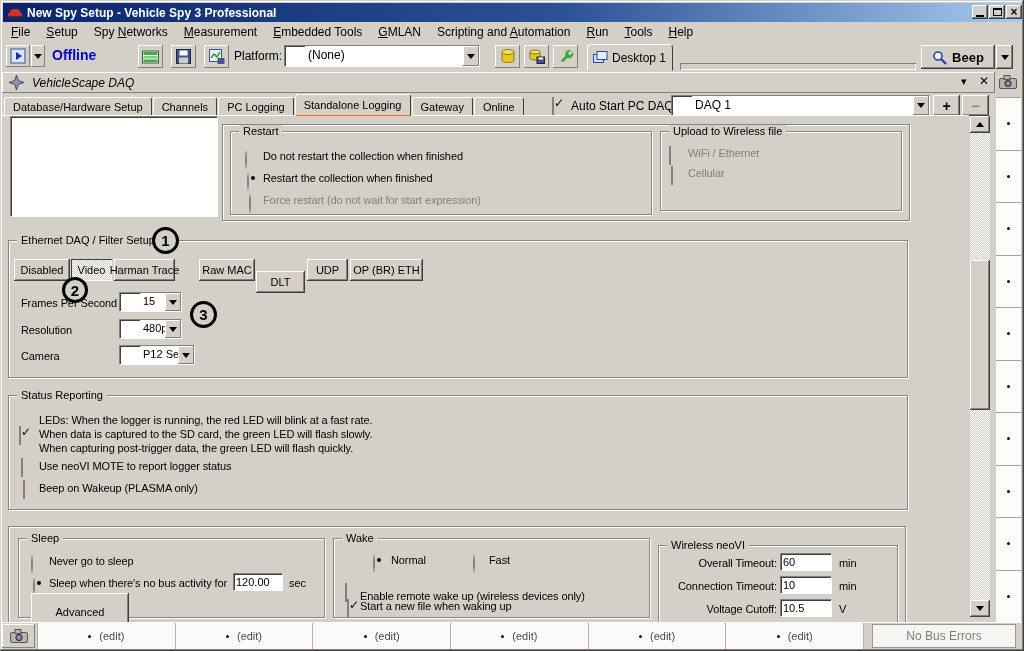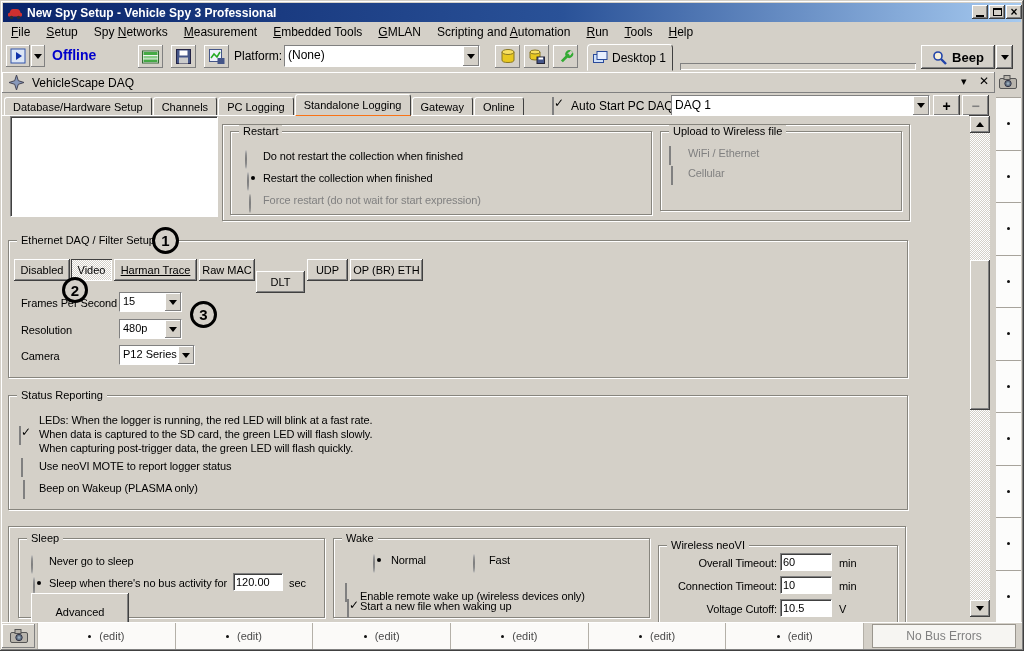--- a/index.html
+++ b/index.html
@@ -3,40 +3,40 @@
 <meta charset="utf-8">
 <style>
   html,body{margin:0;padding:0;background:#7a7a7a;}
   *{box-sizing:border-box;font-family:"Liberation Sans","DejaVu Sans",sans-serif;}
   #win{position:relative;width:1024px;height:651px;background:#d4d0c8;overflow:hidden;
        box-shadow:inset -1px -1px 0 #404040,inset 1px 1px 0 #d4d0c8,inset -2px -2px 0 #808080,inset 2px 2px 0 #fff;}
   .abs{position:absolute;}
   .t{font-size:11px;letter-spacing:-0.1px;color:#000;white-space:nowrap;}
   .t12{font-size:12px;color:#000;white-space:nowrap;}
   .raised{background:#d4d0c8;box-shadow:inset -1px -1px 0 #404040,inset 1px 1px 0 #fff,inset -2px -2px 0 #808080;}
-  .raised2{background:#d4d0c8;box-shadow:inset -1px -1px 0 #808080,inset 1px 1px 0 #fff;}
+  .raised2{background:#d4d0c8;box-shadow:inset -1px -1px 0 #808080,inset 1px 1px 0 #fff;font-style:italic;}
   .sunk{background:#fff;border:1px solid;border-color:#808080 #fff #fff #808080;box-shadow:inset 1px 1px 0 #404040;}
   .groove{background:#d4d0c8;box-shadow:inset 1px 1px 0 #808080,inset -1px -1px 0 #fff;}
   .groupbox{border:1px solid #87857e;box-shadow:1px 1px 0 #fff,inset 1px 1px 0 #fff;}
   .glabel{position:absolute;top:-7px;left:8px;background:#d4d0c8;padding:0 4px;font-size:11px;white-space:nowrap;}
   .dither{background-color:#fff;background-image:
     linear-gradient(45deg,#d4d0c8 25%,transparent 25%,transparent 75%,#d4d0c8 75%),
     linear-gradient(45deg,#d4d0c8 25%,transparent 25%,transparent 75%,#d4d0c8 75%);
     background-size:2px 2px;background-position:0 0,1px 1px;}
   
   #titlebar{left:3px;top:3px;width:1018px;height:19px;display:flex;align-items:center;
     background:linear-gradient(to right,#0a246a,#2a5298 55%,#a6caf0);}
   #titlebar .title{color:#fff;font-size:12px;font-weight:bold;margin-left:5px;white-space:nowrap;}
   .winbtn{width:16px;height:14px;display:flex;align-items:center;justify-content:center;}
   
   #menubar{left:8px;top:22px;height:19px;display:flex;gap:10px;align-items:center;}
   .menu-item{font-size:12px;padding:1px 3px;white-space:nowrap;cursor:default;}
   
   .toolbtn{width:25px;height:23px;display:flex;align-items:center;justify-content:center;}
-  .combo{display:flex;}
+  .combo{display:flex;padding-left:20px;}
   .combo .cval{flex:1;background:#fff;font-size:12px;padding:2px 3px 0 3px;overflow:hidden;white-space:nowrap;}
   .combo .cbtn{width:16px;display:flex;align-items:center;justify-content:center;}
   .tri-d{width:0;height:0;border-left:4px solid transparent;border-right:4px solid transparent;border-top:5px solid #000;}
   .tri-u{width:0;height:0;border-left:4px solid transparent;border-right:4px solid transparent;border-bottom:5px solid #000;}
   
   #tabrow{left:4px;top:94px;height:22px;display:flex;align-items:flex-end;}
   .tab{height:19px;padding:0 8px;font-size:11px;display:flex;align-items:center;white-space:nowrap;
        background:#d4d0c8;border:1px solid;border-color:#fff #404040 #d4d0c8 #fff;border-radius:3px 3px 0 0;margin-right:1px;}
   .tab.active{height:22px;position:relative;z-index:3;border-bottom:1px solid #f97316;}
   
@@ -242,21 +242,21 @@
     <span class="abs t dis-text" style="left:27px;top:15px;">WiFi / Ethernet</span>
     <span class="abs checkbox dis" style="left:8px;top:35px;"></span>
     <span class="abs t dis-text" style="left:27px;top:35px;">Cellular</span>
   </div>
 
   
   <div class="abs groupbox" style="left:8px;top:240px;width:900px;height:138px;">
     <span class="glabel">Ethernet DAQ / Filter Setup</span>
     <div class="abs raised btn" style="left:5px;top:18px;width:56px;height:22px;">Disabled</div>
     <div class="abs btn dither" style="left:62px;top:18px;width:41px;height:22px;box-shadow:inset 1px 1px 0 #404040,inset -1px -1px 0 #fff;">Video</div>
-    <div class="abs raised btn" style="left:105px;top:18px;width:83px;height:22px;text-decoration:underline;">Harman Trace</div>
+    <div class="abs raised btn" style="left:105px;top:18px;width:61px;height:22px;">Harman Trace</div>
     <div class="abs raised btn" style="left:190px;top:18px;width:56px;height:22px;">Raw MAC</div>
     <div class="abs raised btn" style="left:247px;top:30px;width:49px;height:22px;">DLT</div>
     <div class="abs raised btn" style="left:298px;top:18px;width:41px;height:22px;">UDP</div>
     <div class="abs raised btn" style="left:341px;top:18px;width:73px;height:22px;">OP (BR) ETH</div>
 
     <span class="abs t" style="left:12px;top:56px;">Frames Per Second</span>
     <div class="abs combo sunk" style="left:110px;top:51px;width:63px;height:20px;">
       <span class="cval" style="font-size:11px;">15</span>
       <span class="cbtn raised2">
           <span class="tri-d"></span>

